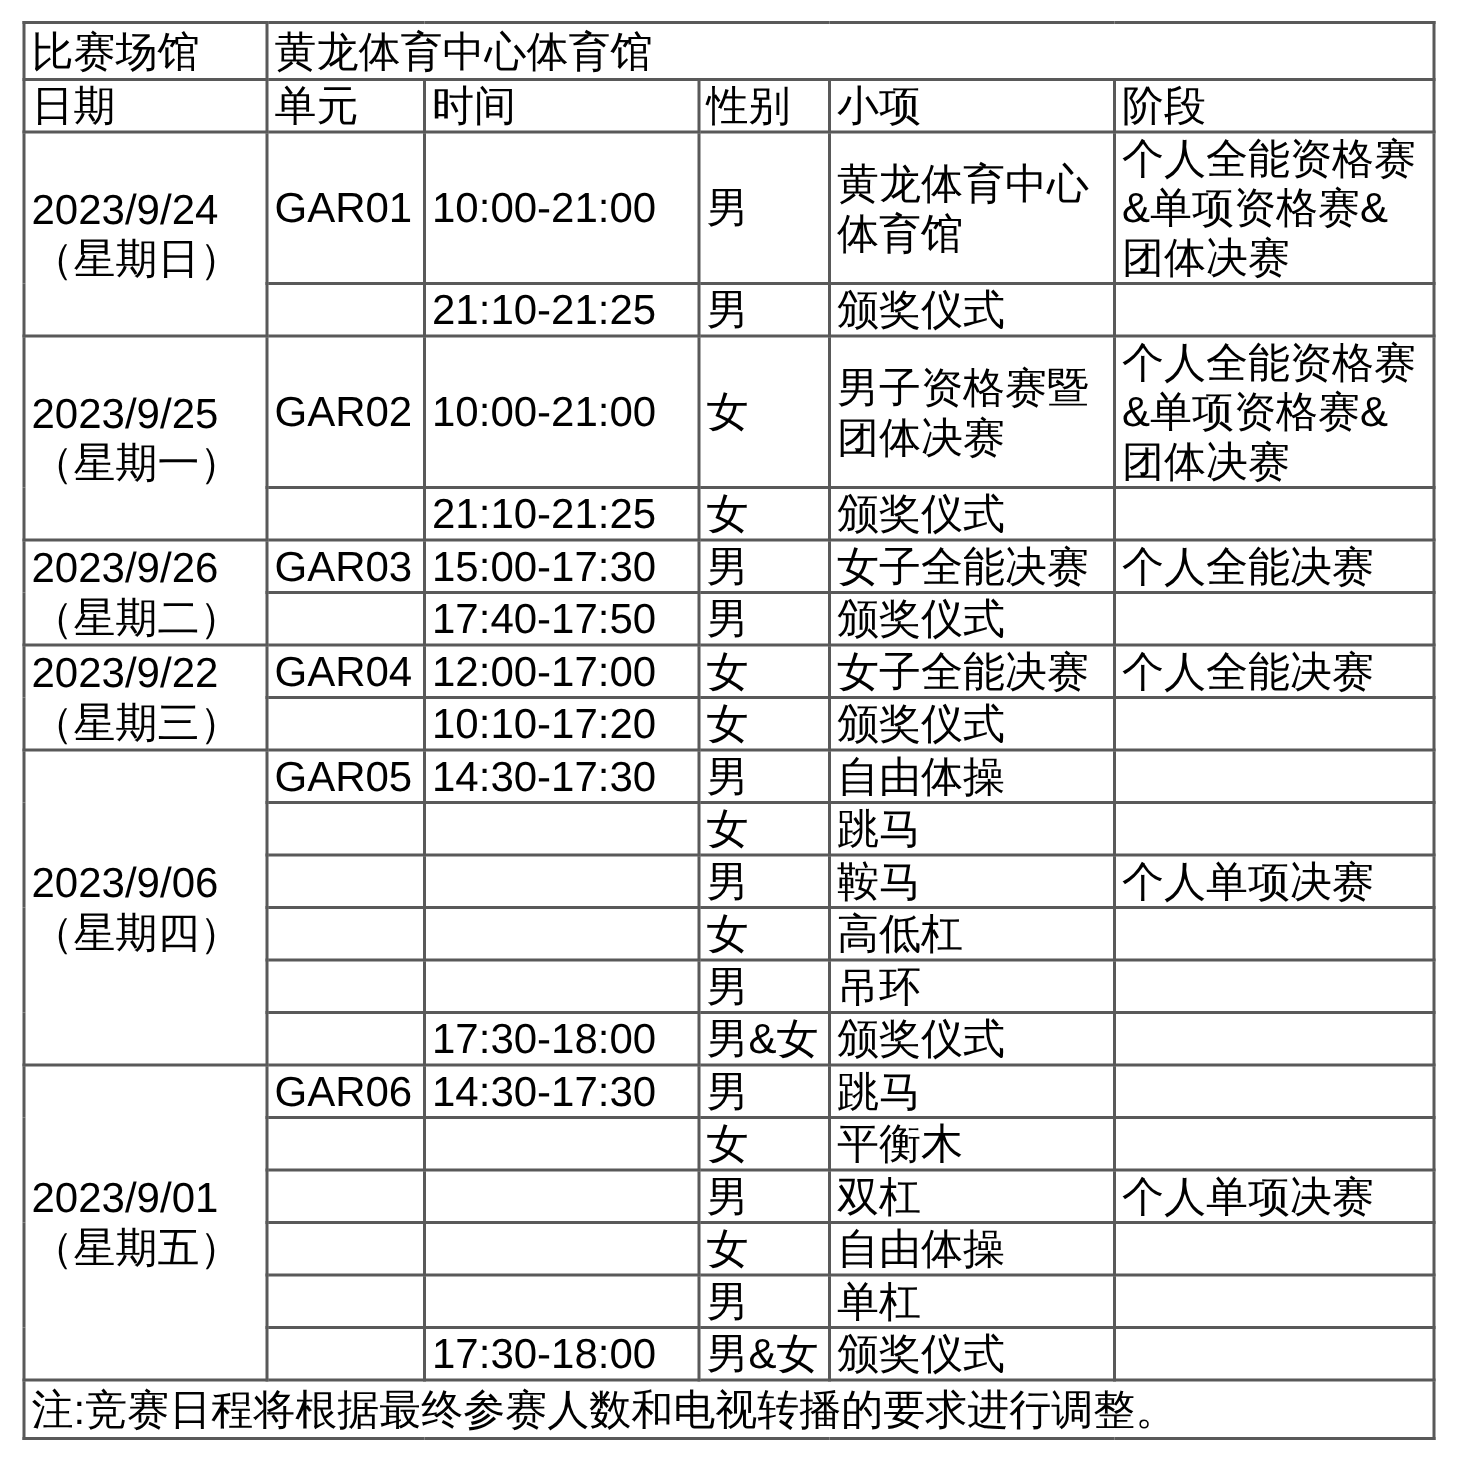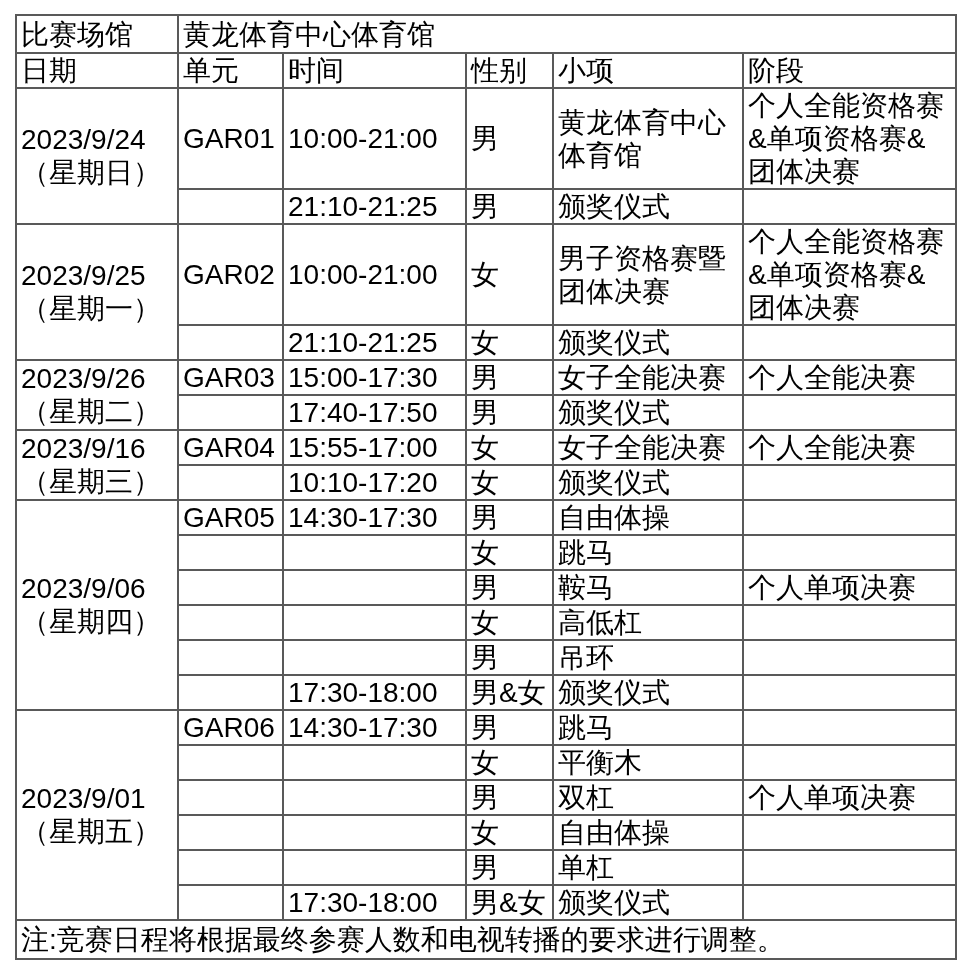--- a/index.html
+++ b/index.html
@@ -128,25 +128,25 @@
         </tr>
         <tr>
           <td></td>
           <td>17:40-17:50</td>
           <td>男</td>
           <td>颁奖仪式</td>
           <td></td>
         </tr>
         <tr>
           <td rowspan="2" class="date-cell">
-            <div>2023/9/16</div>
+            <div>2023/9/22</div>
             <div>（星期三）</div>
           </td>
           <td>GAR04</td>
-          <td>15:55-17:00</td>
+          <td>12:00-17:00</td>
           <td>女</td>
           <td>女子全能决赛</td>
           <td>个人全能决赛</td>
         </tr>
         <tr>
           <td></td>
           <td>10:10-17:20</td>
           <td>女</td>
           <td>颁奖仪式</td>
           <td></td>

